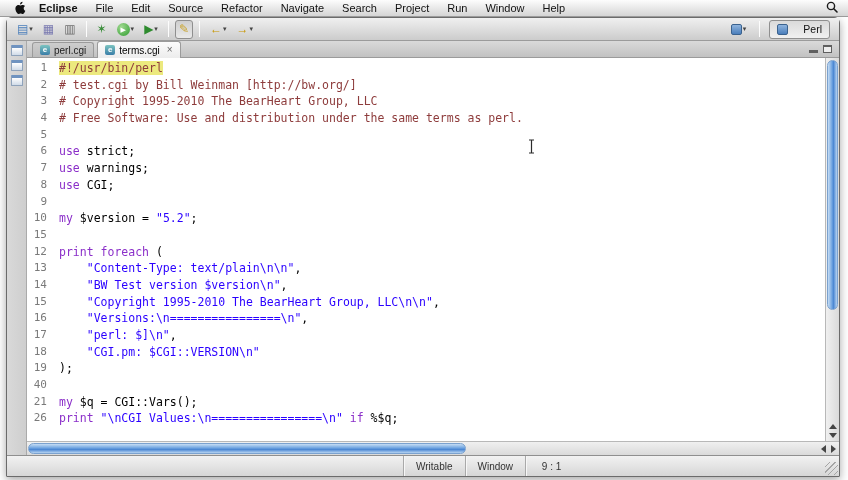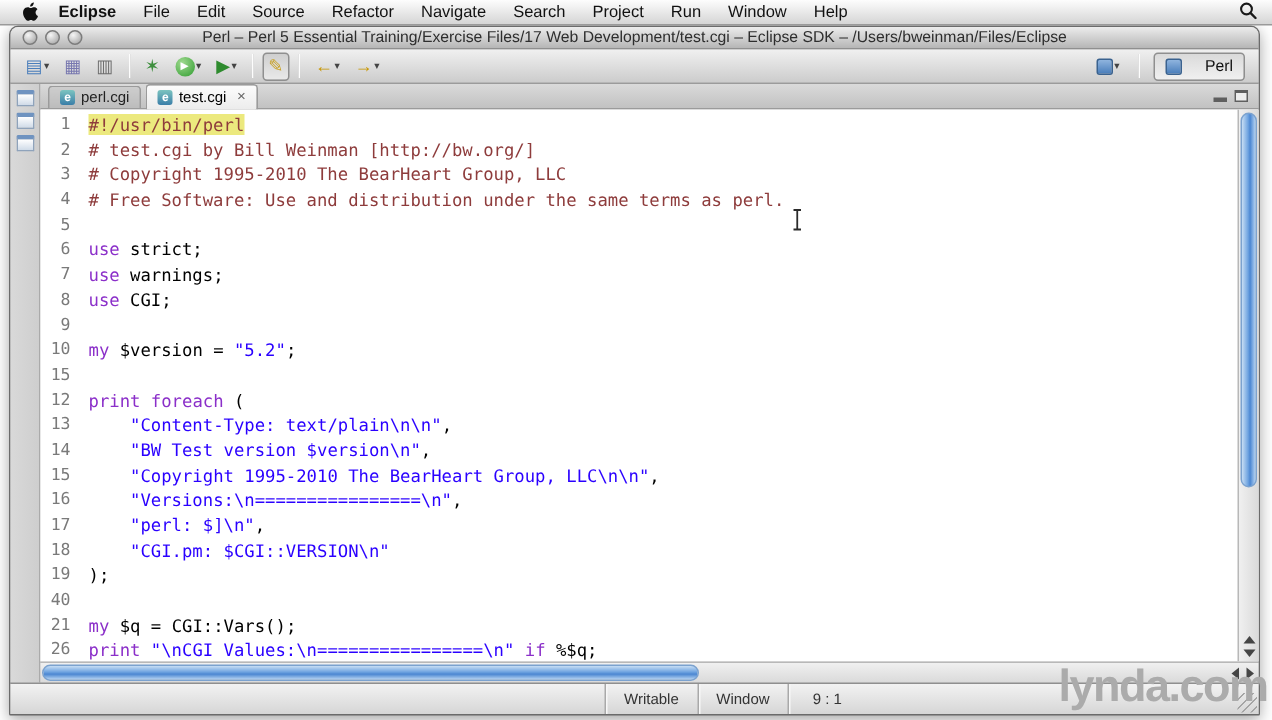--- a/index.html
+++ b/index.html
@@ -119,28 +119,20 @@
     <span>
       <svg width="12" height="12" viewBox="0 0 12 12">
         <circle cx="5" cy="5" r="3.6" fill="none" stroke="#1a1a1a" stroke-width="1.4"></circle>
         <line x1="7.8" y1="7.8" x2="11" y2="11" stroke="#1a1a1a" stroke-width="1.6" stroke-linecap="round"></line>
       </svg>
     </span>
   </div>
 
   <div class="window">
 
-    <div class="titlebar">
-      <div class="lights">
-        <span class="light"></span>
-        <span class="light"></span>
-        <span class="light"></span>
-      </div>
-      <div class="title">Perl – Perl 5 Essential Training/Exercise Files/17 Web Development/test.cgi – Eclipse SDK – /Users/bweinman/Files/Eclipse</div>
-    </div>
 
     <div class="toolbar">
       <span id="toolbar-groups" style="display:flex;align-items:center;gap:2px">
           <span class="tb-btn">
             <span class="tb-glyph" style="color: rgb(74, 126, 187);">▤</span>
             <span class="tb-caret">▾</span>
           </span>
           <span class="tb-btn">
             <span class="tb-glyph" style="color: rgb(120, 120, 176);">▦</span>
           </span>
@@ -196,21 +188,21 @@
 
       <div class="editorgroup">
         <div class="tabbar">
           <span id="tabs" style="display:flex;align-items:flex-end">
               <span class="tab">
                 <span class="tab-icon">e</span>
                 <span class="tab-label">perl.cgi</span>
               </span>
               <span class="tab active">
                 <span class="tab-icon">e</span>
-                <span class="tab-label">test.cgi</span>
+                <span class="tab-label">terms.cgi</span>
                 <span class="tab-close">×</span>
               </span>
             </span>
           <span class="tabbar-btns">
             <span class="wb-min"></span>
             <span class="wb-max"></span>
           </span>
         </div>
 
         <div class="editor">
@@ -266,14 +258,13 @@
       <span class="grip"></span>
     </div>
   </div>
 
   <div class="ibeam">
     <svg width="9" height="15" viewBox="0 0 9 15">
       <path d="M2 1h5M4.5 1v13M2 14h5" stroke="#2b2b2b" stroke-width="1.2" fill="none"></path>
     </svg>
   </div>
 
-  <div class="watermark">lynda.com</div>
 </div>
 
 </body></html>

